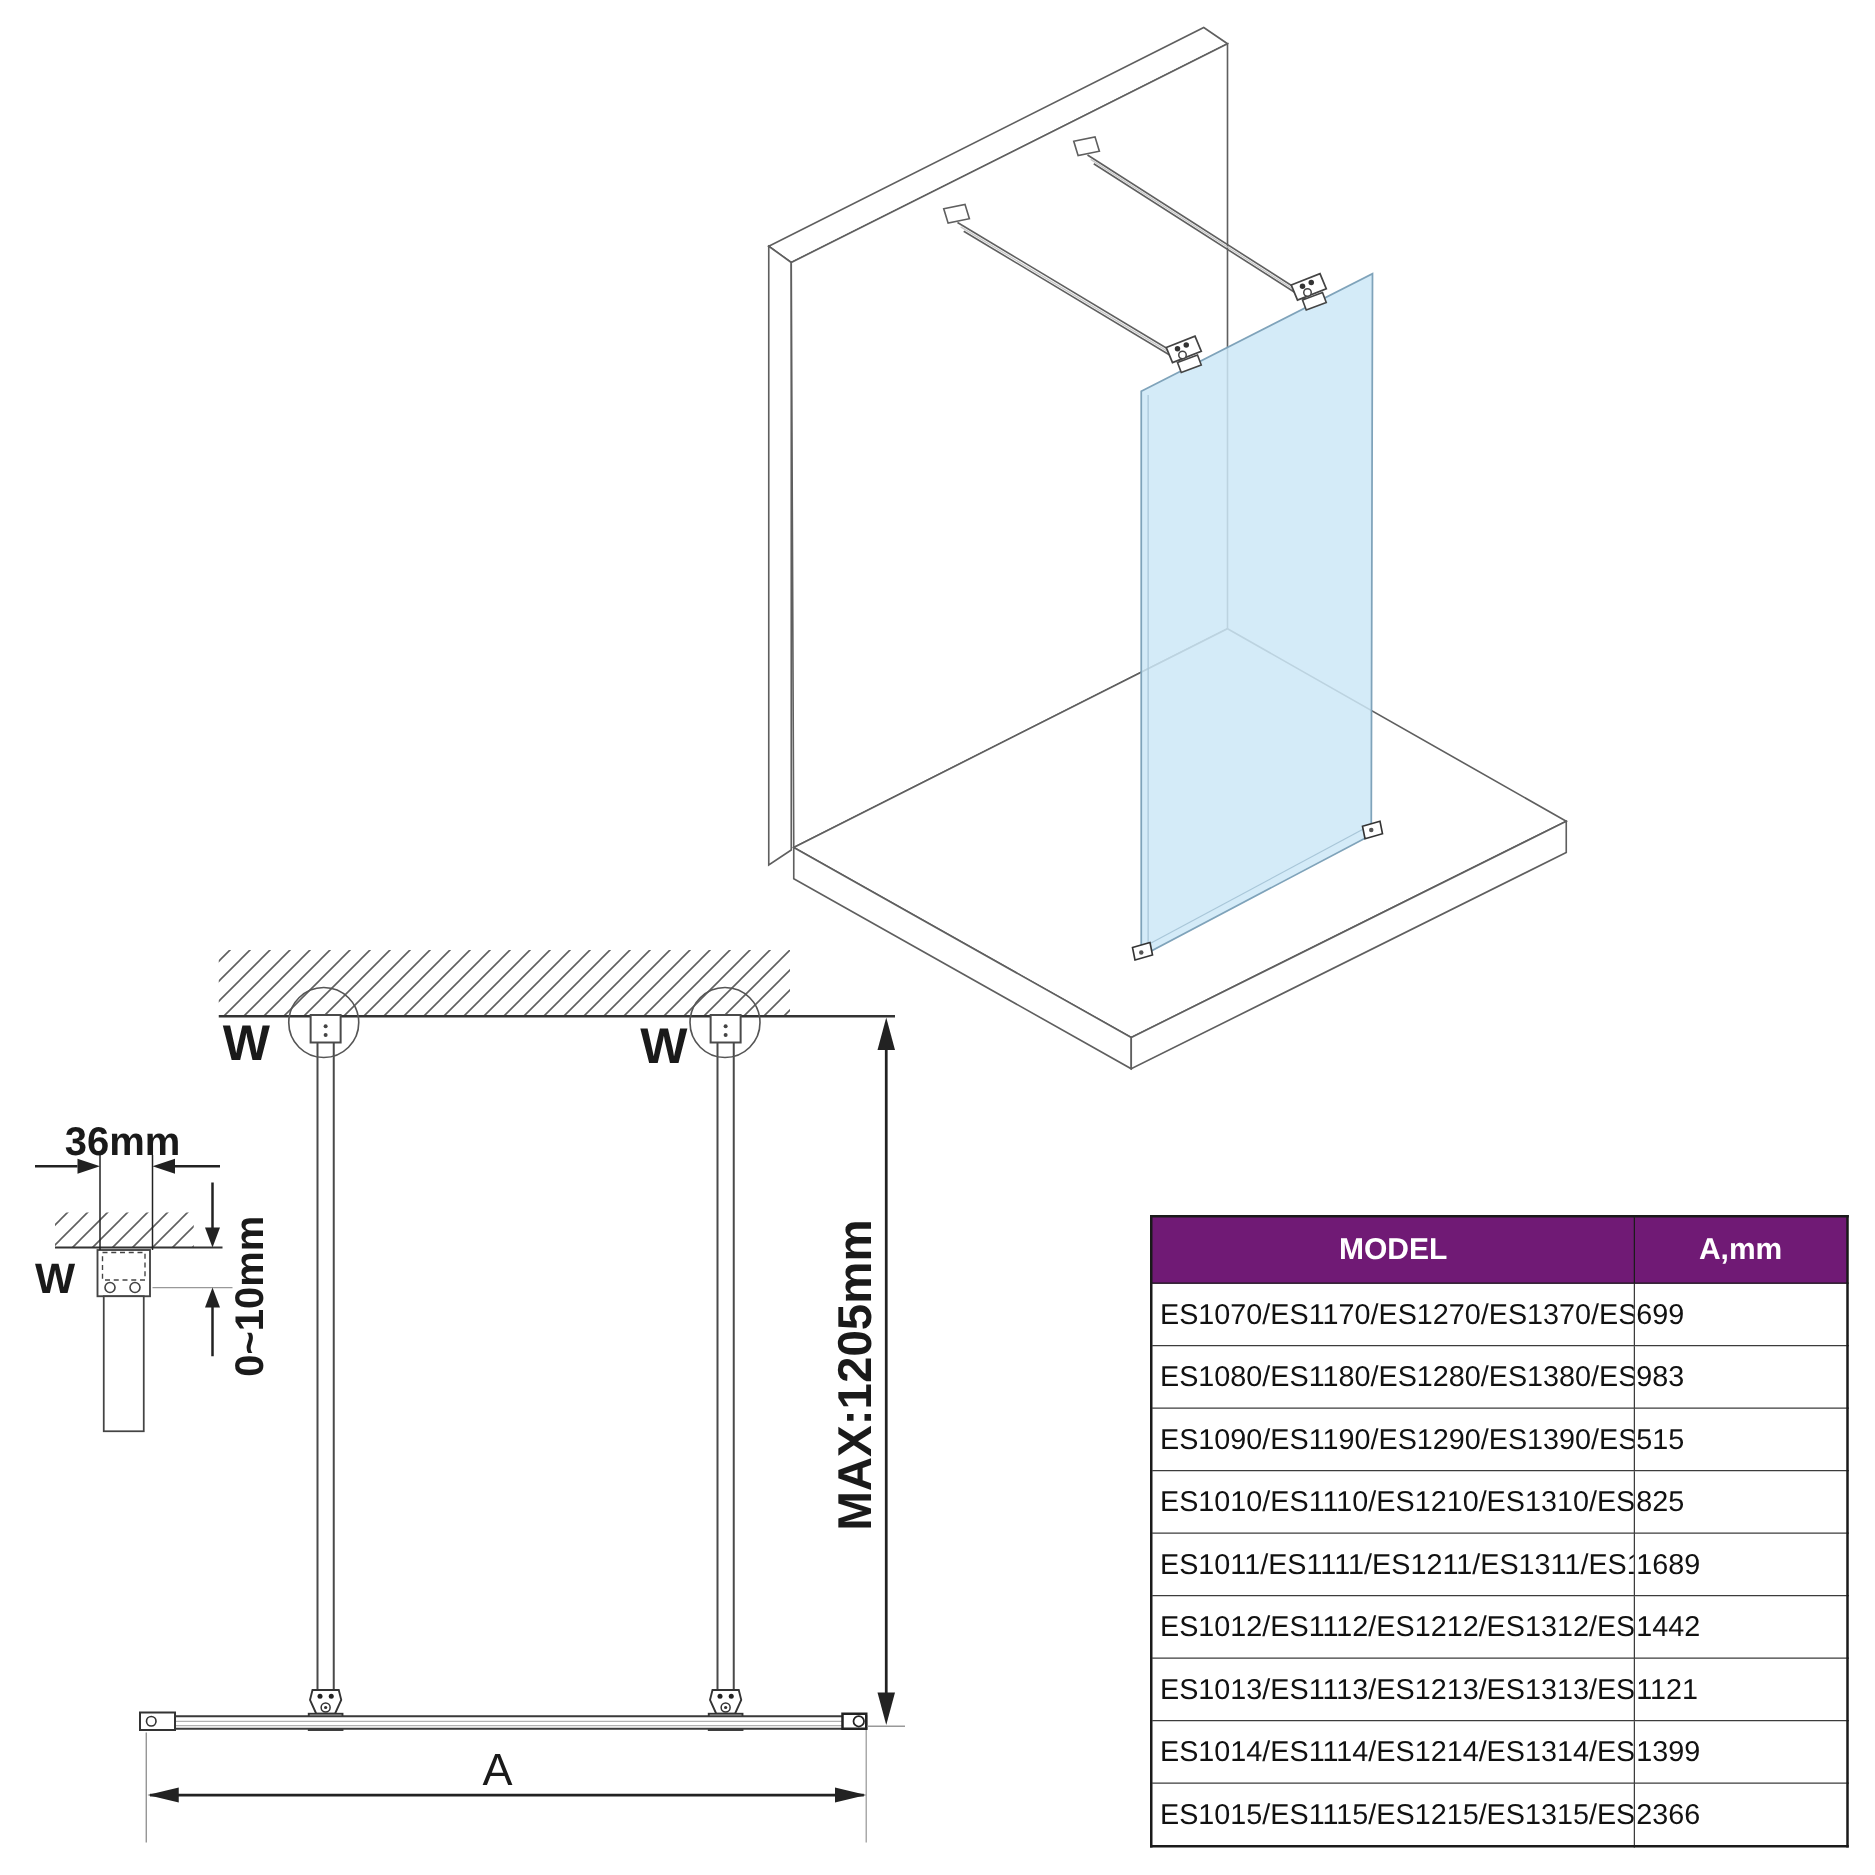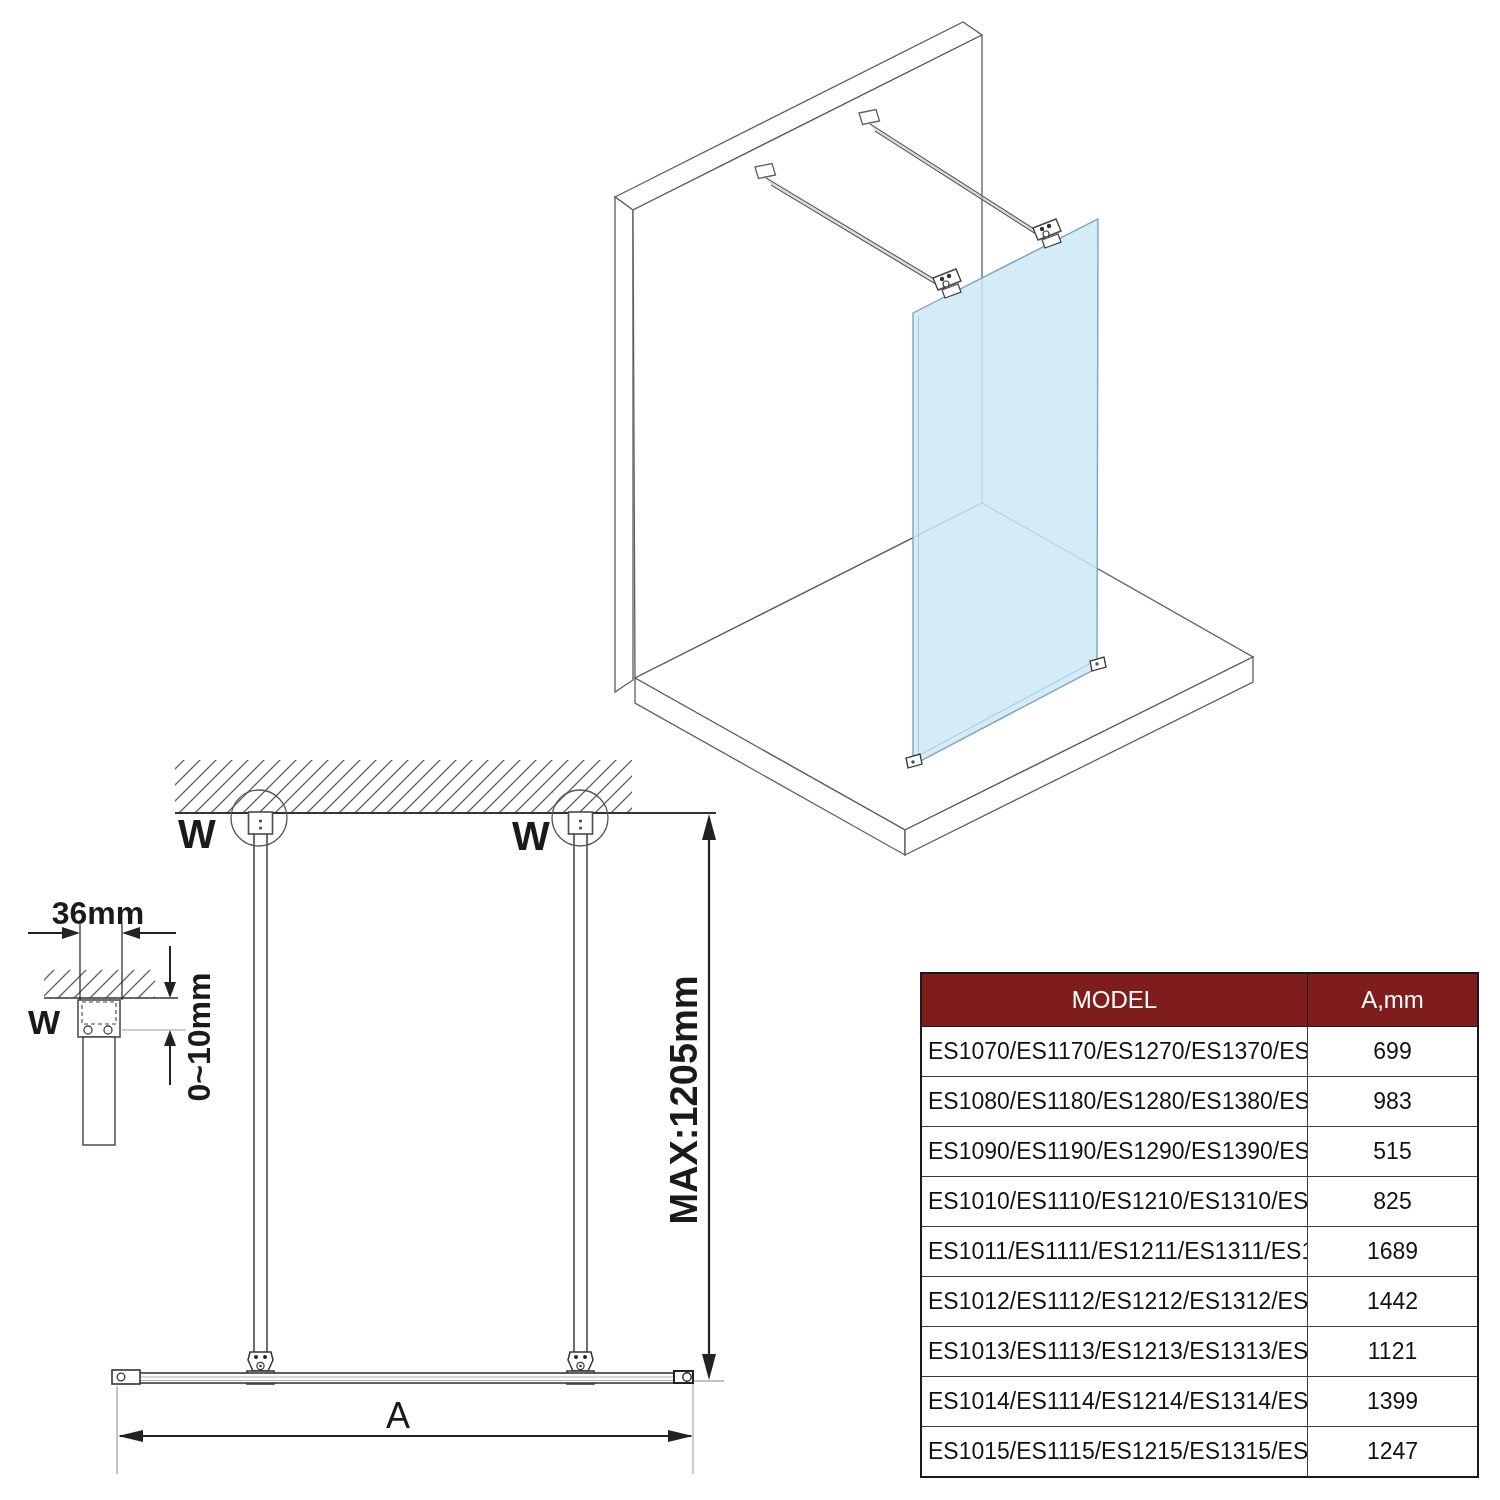--- a/index.html
+++ b/index.html
@@ -4,26 +4,26 @@
 <style>
   html,body{margin:0;padding:0;background:#ffffff;}
   .canvas{position:relative;width:1500px;height:1500px;background:#fff;overflow:hidden;
           font-family:"Liberation Sans", sans-serif;}
   svg{position:absolute;left:0;top:0;}
   svg text{font-family:"Liberation Sans", sans-serif;fill:#1a1a1a;}
   .dim-label{font-weight:bold;}
   
   .spec-table{position:absolute;left:920px;top:972px;width:550px;border-collapse:collapse;
               background:#fff;border:2px solid #1a1a1a;table-layout:fixed;}
-  .spec-table th{background:#7f1d1d;color:#fff;font-weight:normal;height:50px;
+  .spec-table th{background:#701a75;color:#fff;font-weight:bold;height:50px;
                  font-size:24px;text-align:center;border:1px solid #1b1b1b;}
   .spec-table td{border:1px solid #3c3c3c;height:47px;font-size:23px;color:#111;
                  white-space:nowrap;overflow:hidden;}
   .spec-table td.model{padding-left:6px;text-align:left;width:383px;}
-  .spec-table td.amm{text-align:center;width:167px;}
+  .spec-table td.amm{text-align:left;width:167px;}
 </style>
 </head>
 <body>
 
 <div class="canvas">
 
 <svg width="1500" height="1500" viewBox="0 0 1500 1500">
   <defs>
     <pattern id="hatch" patternUnits="userSpaceOnUse" width="16" height="16">
       <path d="M-4,4 L4,-4 M0,16 L16,0 M12,20 L20,12" stroke="#606060" stroke-width="1.3" fill="none"></path>
@@ -222,18 +222,18 @@
     <tr>
       <td class="model">ES1013/ES1113/ES1213/ES1313/ES1513</td>
       <td class="amm">1121</td>
     </tr>
     <tr>
       <td class="model">ES1014/ES1114/ES1214/ES1314/ES1514</td>
       <td class="amm">1399</td>
     </tr>
     <tr>
       <td class="model">ES1015/ES1115/ES1215/ES1315/ES1515</td>
-      <td class="amm">1247</td>
+      <td class="amm">2366</td>
     </tr>
   </tbody>
 </table>
 
 </div>
 
 </body></html>

